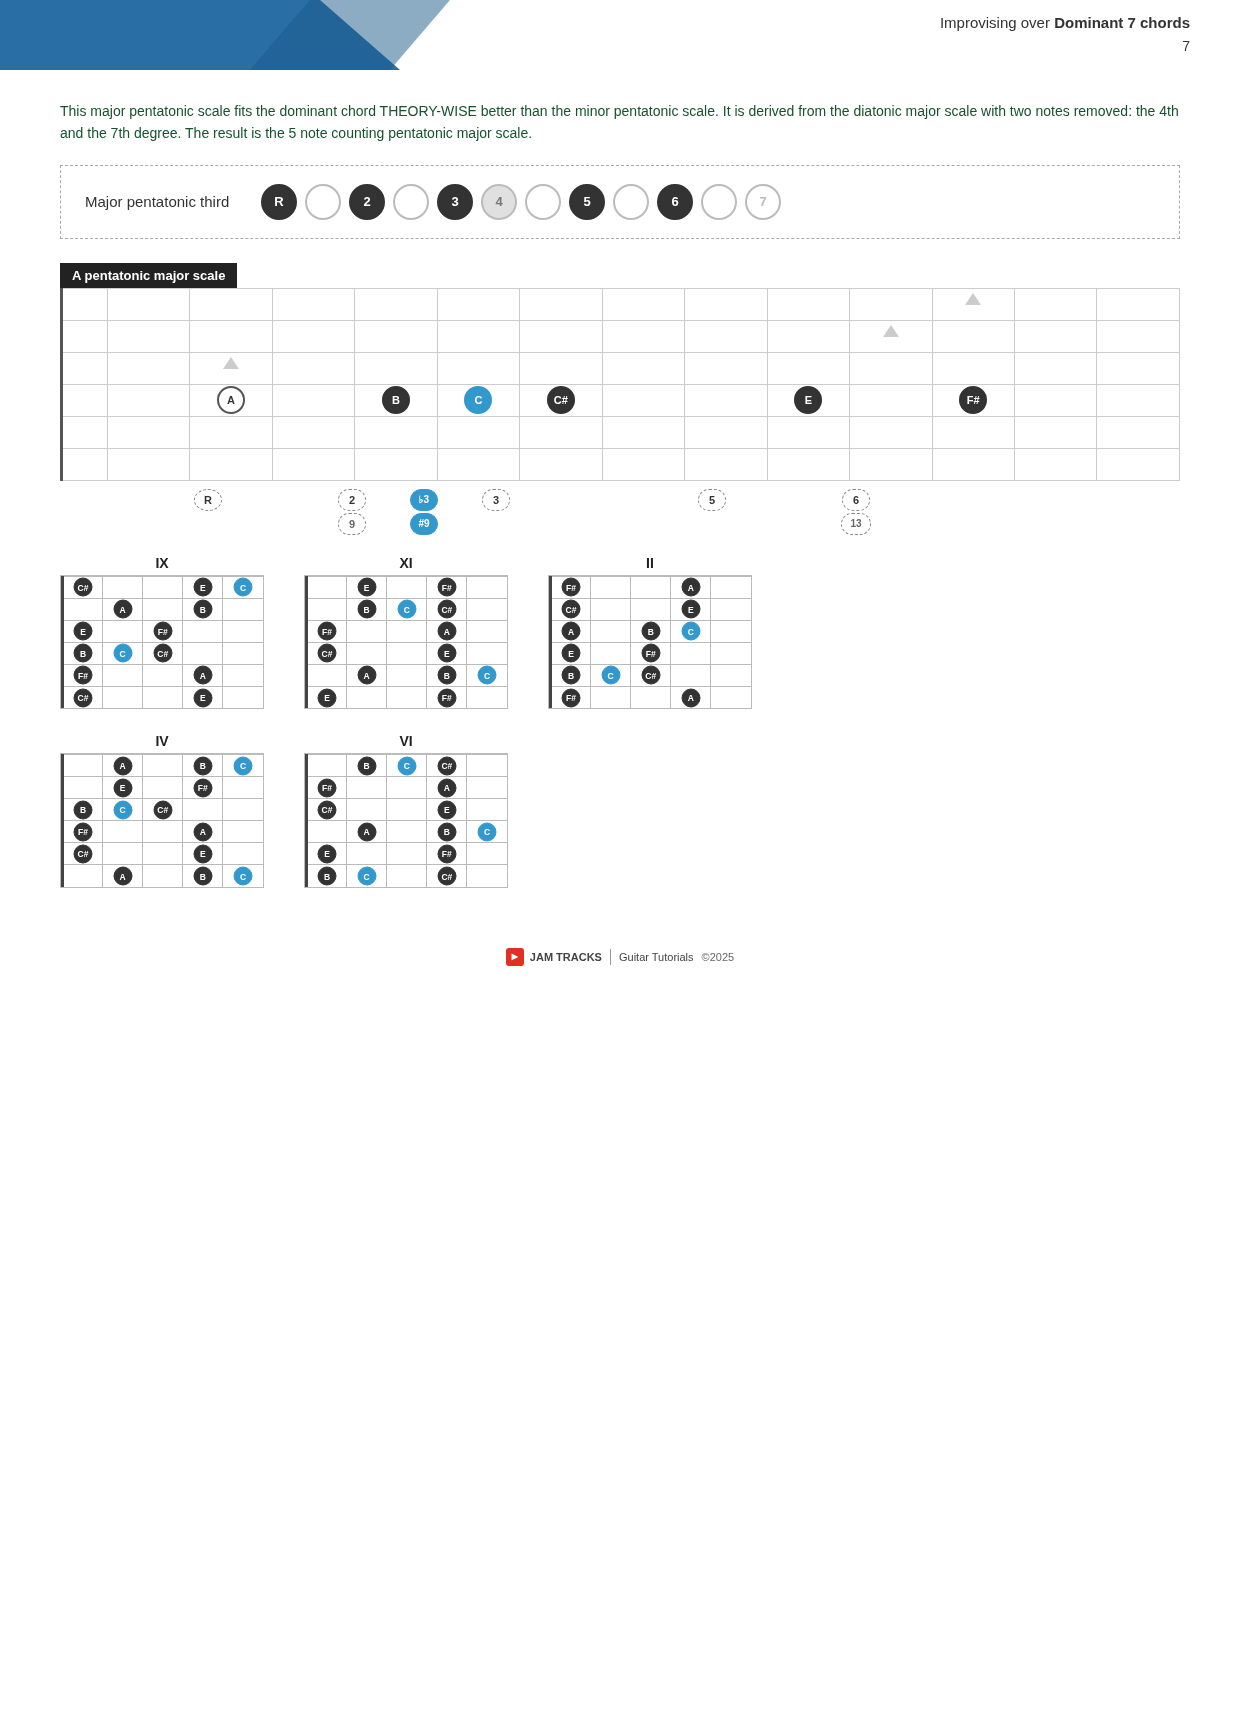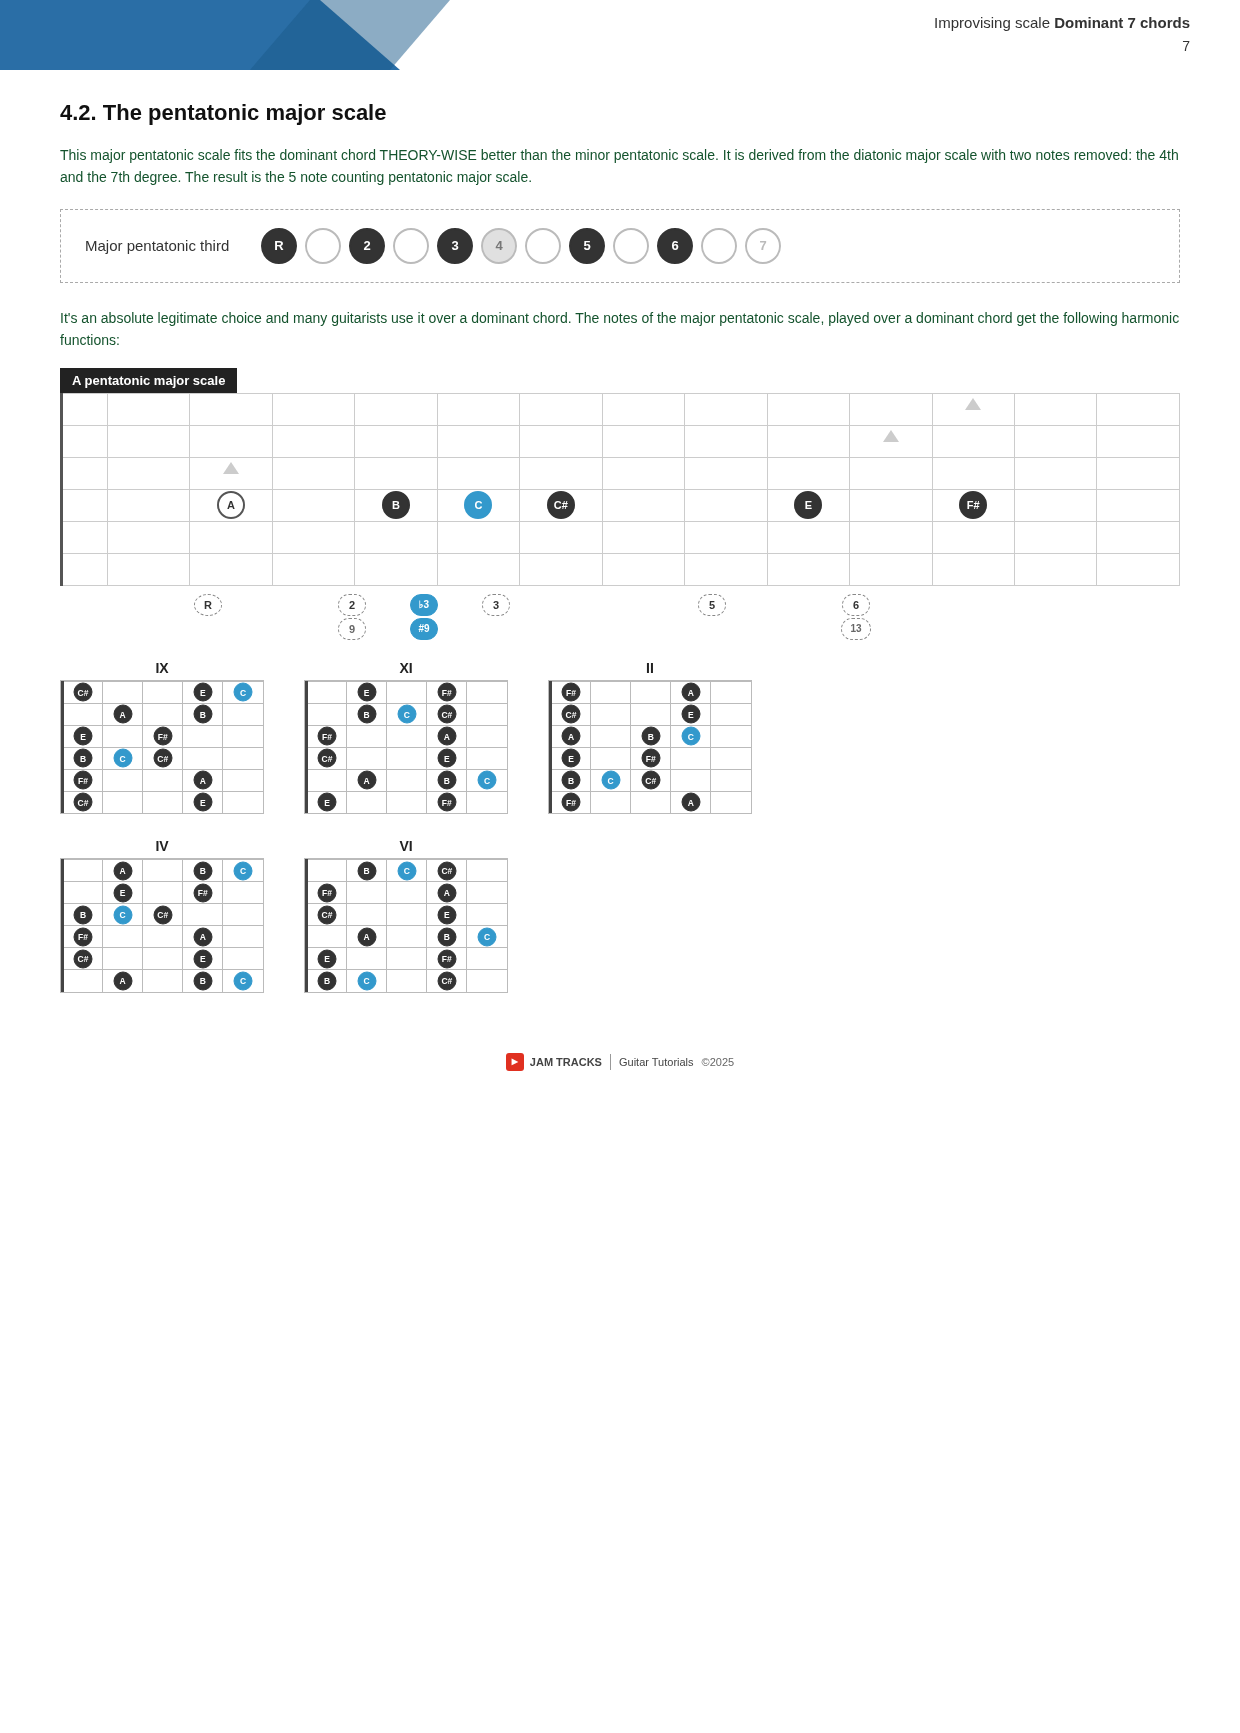--- a/index.html
+++ b/index.html
@@ -267,30 +267,27 @@
       z-index: 1;
     }
   </style>
 </head>
 <body>
 
 <div class="header">
   <div class="header-wave"></div>
   <div class="header-wave2"></div>
   <div class="header-title">
-    <span>Improvising scale </span><strong>Dominant 7 chords</strong>
+    <span>Improvising over </span><strong>Dominant 7 chords</strong>
   </div>
   <div class="header-page">7</div>
 </div>
 
 <div class="content">
 
-  <h2 class="section-title">
-    <span>4.2.</span> <span>The pentatonic major scale</span>
-  </h2>
 
   <p class="body-text">This major pentatonic scale fits the dominant chord THEORY-WISE better than the minor pentatonic scale. It is derived from the diatonic major scale with two notes removed: the 4th and the 7th degree. The result is the 5 note counting pentatonic major scale.</p>
 
   <div class="scale-box">
     <span class="scale-box-label">Major pentatonic third</span>
     <div class="scale-notes">
 
       <div class="note-circle filled">R</div>
 
       <div class="note-circle empty-ring"></div>
@@ -310,21 +307,20 @@
       <div class="note-circle empty-ring"></div>
 
       <div class="note-circle filled">6</div>
 
       <div class="note-circle empty-ring"></div>
 
       <div class="note-circle empty-ring">7</div>
     </div>
   </div>
 
-  <p class="body-text">It's  an absolute legitimate choice and many guitarists use it over a dominant chord. The notes of the major pentatonic scale, played over a dominant chord get the following harmonic functions:</p>
 
   <div class="full-fretboard-wrap">
     <div class="fretboard-title-bar">A pentatonic major scale</div>
     
     <div style="overflow-x:auto;">
       <table class="fretboard-table" style="min-width:1100px;">
 
         <tbody>
             <tr>
           <td></td>

